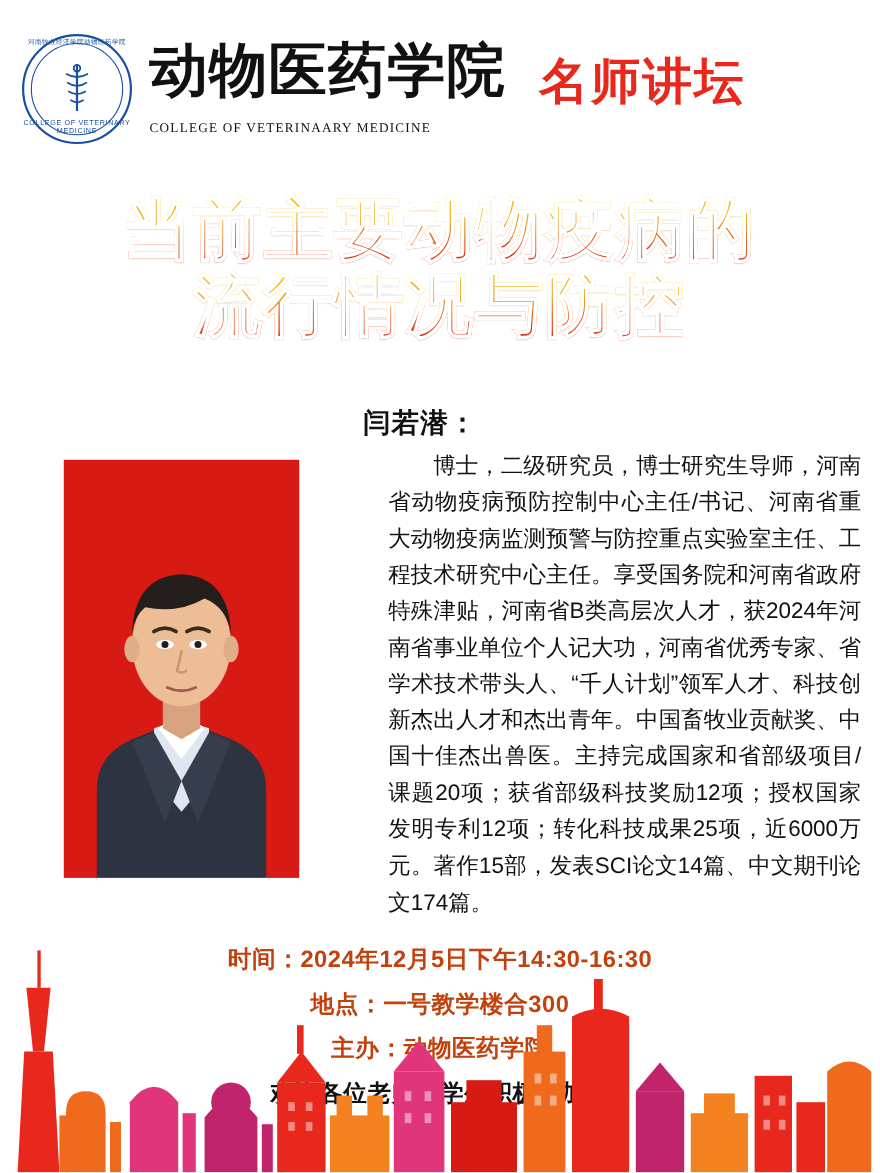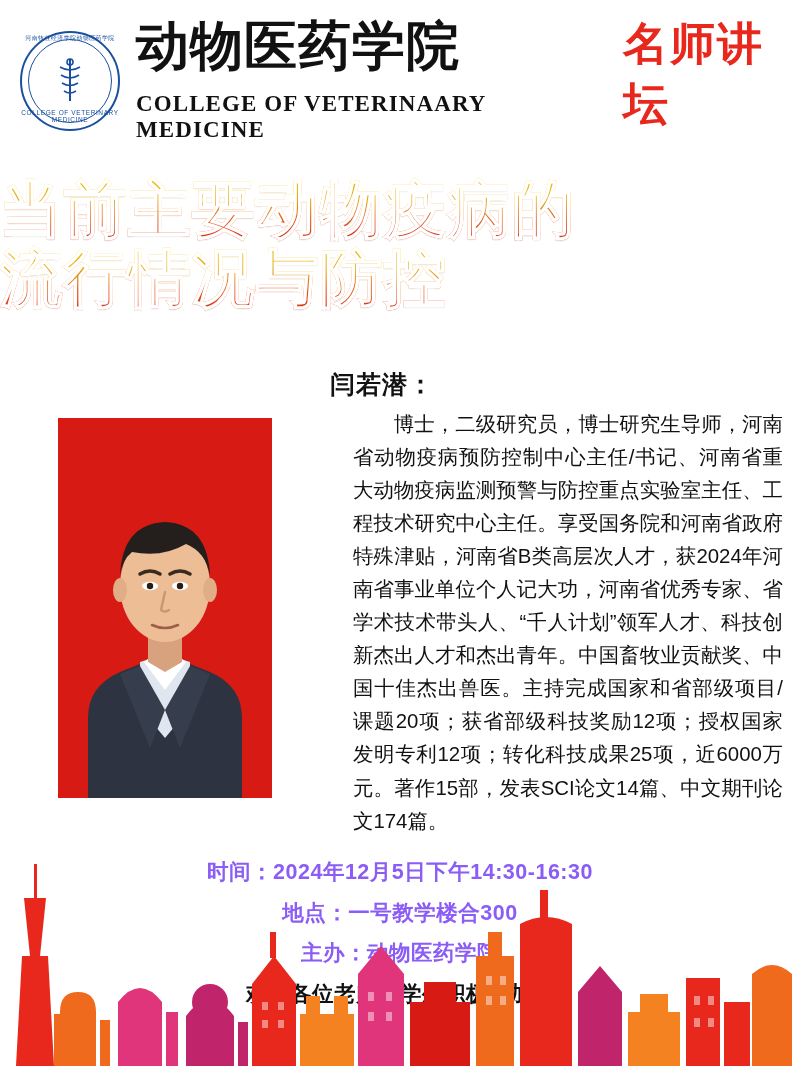--- a/index.html
+++ b/index.html
@@ -92,22 +92,22 @@
   .college-cn {
     font-family: "Liberation Serif", serif;
     font-size: 53px;
     font-weight: bold;
     color: #111111;
     letter-spacing: 1px;
     line-height: 1.05;
   }
   .college-en {
     font-family: "Liberation Serif", serif;
-    font-size: 23px;
-    font-weight: bold;
+    font-size: 12px;
+    font-weight: normal;
     color: #111111;
     letter-spacing: 1.1px;
     margin-top: 16px;
   }
   .forum-badge {
     margin-left: 30px;
     align-self: center;
     font-family: "Liberation Serif", serif;
     font-size: 45px;
     font-weight: bold;
@@ -115,20 +115,21 @@
     letter-spacing: 2px;
     margin-top: -14px;
   }
 
   
   .main-title {
     position: absolute;
     top: 176px;
     left: 0;
     width: 800px;
+    text-align: center;
   }
   .main-title .line {
     font-family: "Liberation Serif", serif;
     font-weight: bold;
     font-size: 62px;
     letter-spacing: 2px;
     line-height: 1.12;
     background: linear-gradient(180deg, #f8d31f 0%, #f6b315 34%, #ef5d18 62%, #e8281c 100%);
     -webkit-background-clip: text;
     background-clip: text;
@@ -181,21 +182,21 @@
     position: absolute;
     left: 0;
     top: 862px;
     width: 800px;
     text-align: center;
   }
   .info .row {
     font-family: "Liberation Sans", sans-serif;
     font-size: 21.5px;
     font-weight: bold;
-    color: #8b5cf6;
+    color: #c2410c;
     line-height: 1.0;
     margin-bottom: 19px;
     letter-spacing: 0.5px;
   }
   .info .row.welcome {
     color: #111111;
   }
 
   
   .skyline {

